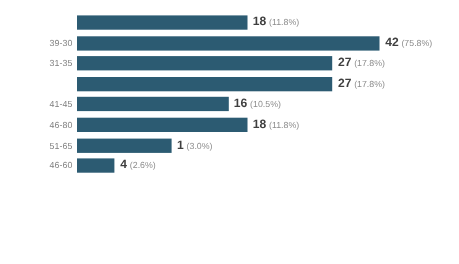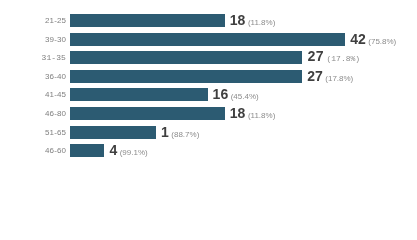--- a/index.html
+++ b/index.html
@@ -58,83 +58,81 @@
     position: absolute;
     top: 0;
     height: 13px;
     line-height: 13px;
     white-space: nowrap;
     font-size: 8px;
   }
   .value-num {
     font-weight: bold;
     color: #3f3f3f;
-    font-size: 14px;
+    font-size: 11px;
   }
   .value-pct {
     color: #8c8c8c;
     font-size: 8px;
     margin-left: 2.5px;
   }
 </style>
 </head>
 <body>
 
 <div id="chart-root">
   <div class="plot-area" id="plot-area">
       <div class="bar-row" style="top: 14px;">
-        <div class="cat-label">21-25</div>
         <div class="bar-track" style="width: 154.8px;">
           <div class="bar-fill" style="width: 154.8px; background: rgb(44, 91, 114);"></div>
         </div>
         <div class="value-group" style="left: 229.8px;"><span class="value-num">18</span><span class="value-pct">(11.8%)</span></div>
       </div>
       <div class="bar-row" style="top: 32.6px;">
         <div class="cat-label">39-30</div>
         <div class="bar-track" style="width: 275.2px;">
           <div class="bar-fill" style="width: 275.2px; background: rgb(44, 91, 114);"></div>
         </div>
         <div class="value-group" style="left: 350.2px;"><span class="value-num">42</span><span class="value-pct">(75.8%)</span></div>
       </div>
-      <div class="bar-row" style="top: 51.2px; font-family: Liberation Mono, monospace;">
+      <div class="bar-row" style="top: 51.2px;">
         <div class="cat-label">31-35</div>
         <div class="bar-track" style="width: 232.2px;">
           <div class="bar-fill" style="width: 232.2px; background: rgb(44, 91, 114);"></div>
         </div>
         <div class="value-group" style="left: 307.2px;"><span class="value-num">27</span><span class="value-pct">(17.8%)</span></div>
       </div>
       <div class="bar-row" style="top: 69.8px;">
-        <div class="cat-label">36-40</div>
         <div class="bar-track" style="width: 232.2px;">
           <div class="bar-fill" style="width: 232.2px; background: rgb(44, 91, 114);"></div>
         </div>
         <div class="value-group" style="left: 307.2px;"><span class="value-num">27</span><span class="value-pct">(17.8%)</span></div>
       </div>
       <div class="bar-row" style="top: 88.4px;">
         <div class="cat-label">41-45</div>
         <div class="bar-track" style="width: 137.6px;">
           <div class="bar-fill" style="width: 137.6px; background: rgb(44, 91, 114);"></div>
         </div>
-        <div class="value-group" style="left: 212.6px;"><span class="value-num">16</span><span class="value-pct">(45.4%)</span></div>
+        <div class="value-group" style="left: 212.6px;"><span class="value-num">16</span><span class="value-pct">(10.5%)</span></div>
       </div>
       <div class="bar-row" style="top: 107px;">
         <div class="cat-label">46-80</div>
         <div class="bar-track" style="width: 154.8px;">
           <div class="bar-fill" style="width: 154.8px; background: rgb(44, 91, 114);"></div>
         </div>
         <div class="value-group" style="left: 229.8px;"><span class="value-num">18</span><span class="value-pct">(11.8%)</span></div>
       </div>
       <div class="bar-row" style="top: 125.6px;">
         <div class="cat-label">51-65</div>
         <div class="bar-track" style="width: 86px;">
           <div class="bar-fill" style="width: 86px; background: rgb(44, 91, 114);"></div>
         </div>
-        <div class="value-group" style="left: 161px;"><span class="value-num">1</span><span class="value-pct">(88.7%)</span></div>
+        <div class="value-group" style="left: 161px;"><span class="value-num">1</span><span class="value-pct">(3.0%)</span></div>
       </div>
       <div class="bar-row" style="top: 144.2px;">
         <div class="cat-label">46-60</div>
         <div class="bar-track" style="width: 34.4px;">
           <div class="bar-fill" style="width: 34.4px; background: rgb(44, 91, 114);"></div>
         </div>
-        <div class="value-group" style="left: 109.4px;"><span class="value-num">4</span><span class="value-pct">(99.1%)</span></div>
+        <div class="value-group" style="left: 109.4px;"><span class="value-num">4</span><span class="value-pct">(2.6%)</span></div>
       </div>
     </div>
 </div>
 
 </body></html>

